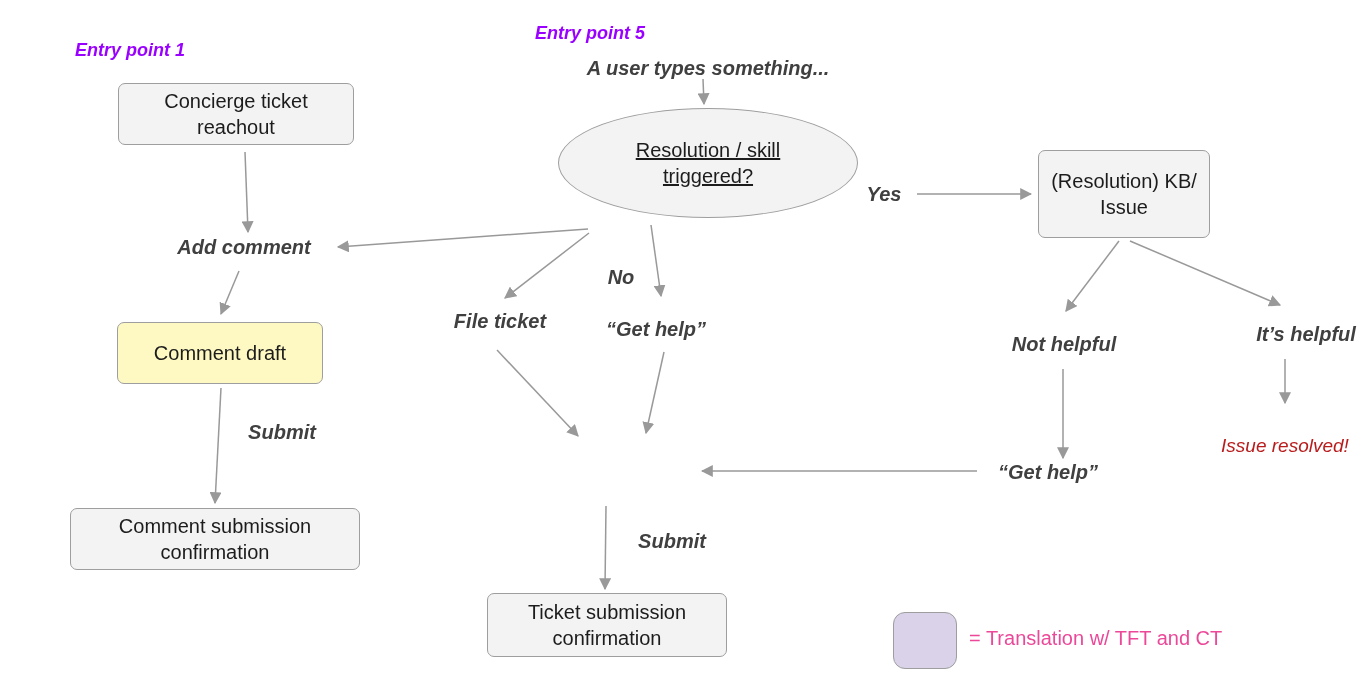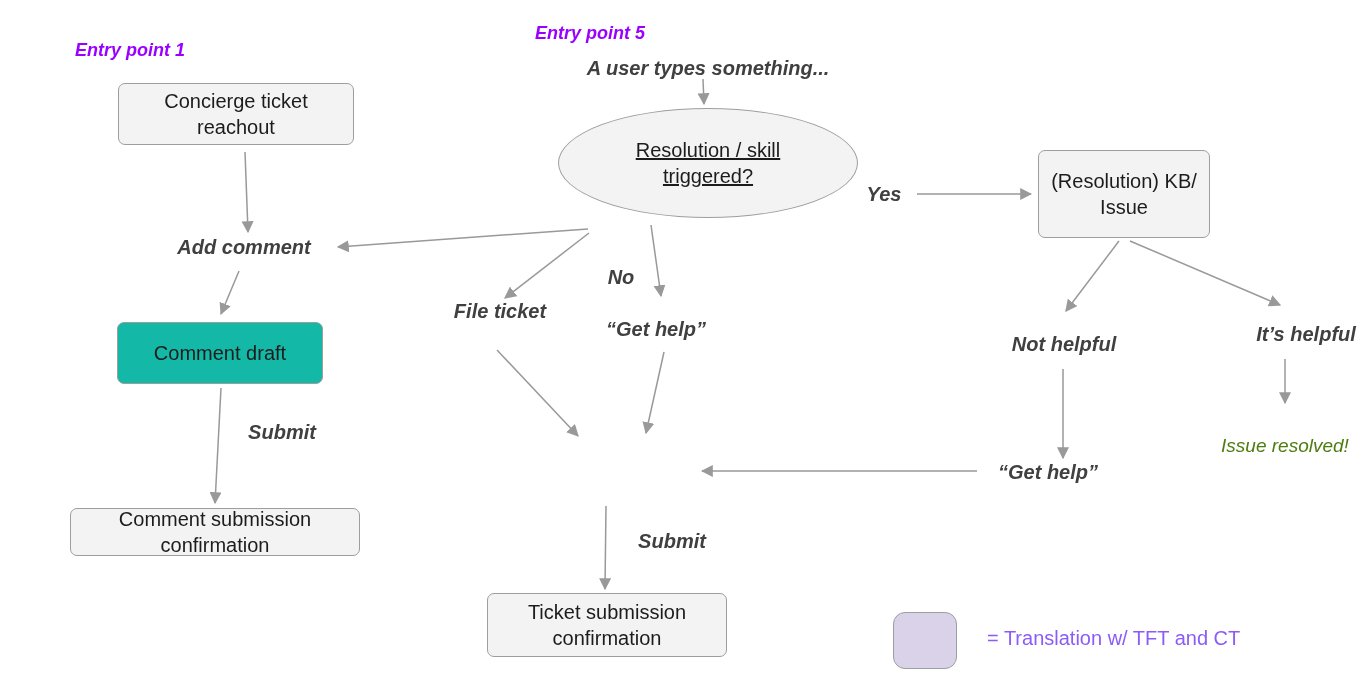--- a/index.html
+++ b/index.html
@@ -26,21 +26,21 @@
     text-align: center;
     border: 1px solid #9e9e9e;
     border-radius: 7px;
     font-size: 20px;
     line-height: 26px;
     color: #1c1c1c;
     box-sizing: border-box;
     padding: 16px 10px;
   }
   .node.gray   { background: #f3f3f3; }
-  .node.purple { background: #14b8a6; }
+  .node.purple { background: #fef9c3; }
   .node.ellipse {
     border-radius: 50%;
     padding: 4px 30px;
     text-decoration: underline;
   }
   .flabel {
     position: absolute;
     transform: translate(-50%, -50%);
     white-space: nowrap;
     font-size: 20px;
@@ -51,44 +51,44 @@
   .entry {
     position: absolute;
     white-space: nowrap;
     font-size: 18px;
     font-weight: bold;
     font-style: italic;
     color: #9900ff;
   }
   .muted {
     font-weight: normal;
-    color: #4d7c0f;
+    color: #b91c1c;
     white-space: normal;
     width: 130px;
     text-align: center;
     font-size: 19px;
     line-height: 26px;
   }
   .legend {
     position: absolute;
     left: 893px; top: 607px;
     display: flex;
     align-items: center;
   }
   .legend-swatch {
     width: 62px; height: 55px;
     margin-top: 5px;
     background: #d9d2e9;
     border: 1px solid #9e9e9e;
     border-radius: 12px;
   }
   .legend-text {
-    margin-left: 30px;
+    margin-left: 12px;
     font-size: 20px;
-    color: #8b5cf6;
+    color: #ec4899;
     white-space: nowrap;
   }
 </style>
 </head>
 <body>
 
 <div id="canvas">
 
   <svg id="arrows" viewBox="0 0 1368 684" xmlns="http://www.w3.org/2000/svg">
     <defs>
@@ -120,30 +120,30 @@
   <div class="entry" style="left:535px; top:23px;">Entry point 5</div>
 
   <div class="node gray" style="left:118px; top:83px; width:236px; height:62px;">Concierge ticket reachout</div>
 
   <div class="node gray ellipse" style="left:558px; top:108px; width:300px; height:110px;">Resolution / skill triggered?</div>
 
   <div class="node gray" style="left:1038px; top:150px; width:172px; height:88px;">(Resolution) KB/ Issue</div>
 
   <div class="node purple" style="left:117px; top:322px; width:206px; height:62px;">Comment draft</div>
 
-  <div class="node gray" style="left:70px; top:508px; width:290px; height:48px;">Comment submission confirmation</div>
+  <div class="node gray" style="left:70px; top:508px; width:290px; height:62px;">Comment submission confirmation</div>
 
 
   <div class="node gray" style="left:487px; top:593px; width:240px; height:64px;">Ticket submission confirmation</div>
 
   <div class="flabel" style="left:708px; top:68px;">A user types something...</div>
   <div class="flabel" style="left:621px; top:230px;margin-top:47px;">No</div>
   <div class="flabel" style="left:884px; top:194px;">Yes</div>
   <div class="flabel" style="left:244px; top:247px;">Add comment</div>
-  <div class="flabel" style="left:500px; top:311px;">File ticket</div>
+  <div class="flabel" style="left:500px; top:321px;">File ticket</div>
   <div class="flabel" style="left:656px; top:329px;">“Get help”</div>
   <div class="flabel" style="left:282px; top:432px;">Submit</div>
   <div class="flabel" style="left:672px; top:541px;">Submit</div>
   <div class="flabel" style="left:1064px; top:344px;">Not helpful</div>
   <div class="flabel" style="left:1287px; top:334px;margin-left:19px;">It’s helpful</div>
   <div class="flabel" style="left:1048px; top:472px;">“Get help”</div>
   <div class="flabel muted" style="left:1285px; top:446px;">Issue resolved!</div>
 
   <div class="legend">
     <div class="legend-swatch"></div>

